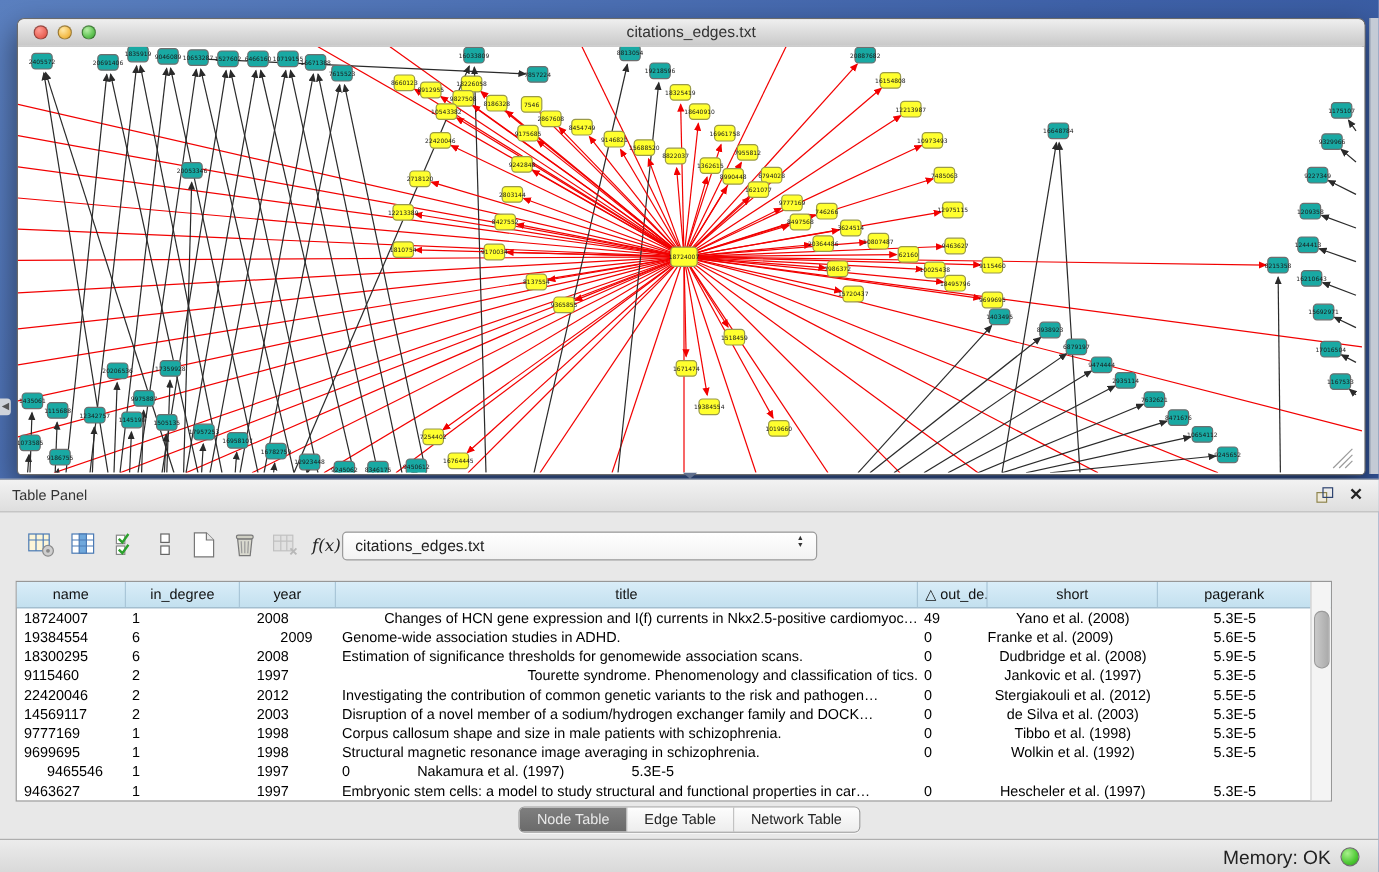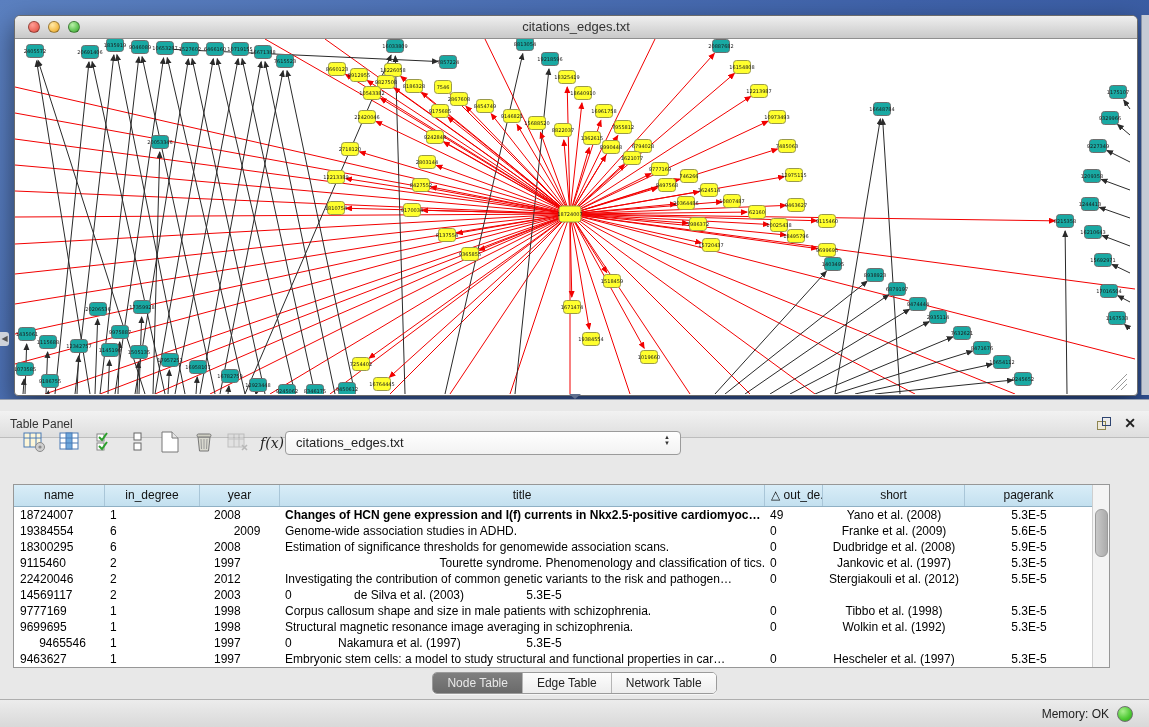--- a/index.html
+++ b/index.html
@@ -21,28 +21,28 @@
   .eb{stroke:#2a2a2a;stroke-width:1;}
   .ny{fill:#ffff2e;stroke:#9a9a4a;stroke-width:1;}
   .nt{fill:#19a9a3;stroke:#6e6e6e;stroke-width:1;}
   .nl{font-family:"DejaVu Sans",sans-serif;font-size:5px;fill:#1a1a1a;text-anchor:middle;}
   .grip{stroke:#9a9a9a;stroke-width:1;}
   .edge-strip{position:absolute;right:0;top:15px;width:7px;height:380px;background:#cdd2da;border-left:1px solid #8d97a8;opacity:.95;}
   .collapse-left{position:absolute;left:0;top:332px;width:9px;height:14px;background:#cfd3da;color:#555;font-size:8px;line-height:14px;text-align:center;border-radius:0 3px 3px 0;}
   .divider-handle{position:absolute;left:569px;top:394px;width:0;height:0;border-left:6px solid transparent;border-right:6px solid transparent;border-top:5px solid #5f6f8e;}
   
   .table-panel{position:absolute;left:0;top:399px;width:1149px;height:300px;background:#e8e8e8;border-top:1px solid #98a0b0;}
-  .panel-titlebar{position:absolute;left:0;top:11px;width:100%;height:26px;background:linear-gradient(#f2f2f2,#dedede);
+  .panel-titlebar{position:absolute;left:0;top:0;width:100%;height:26px;background:linear-gradient(#f2f2f2,#dedede);
       border-bottom:1px solid #bdbdbd;}
   .panel-title{position:absolute;left:10px;top:6px;font-size:12px;color:#333;}
   .float-ico{position:absolute;right:38px;top:6px;width:14px;height:13px;}
   .float-ico .sq1{position:absolute;left:0;top:4px;width:7px;height:7px;border:1px solid #8e8550;background:#efeadb;}
   .float-ico .sq2{position:absolute;left:5px;top:0;width:7px;height:7px;border:1px solid #2e4470;}
   .close-ico{position:absolute;right:13px;top:4px;font-size:14px;font-weight:bold;color:#222;line-height:16px;}
-  .toolbar{position:absolute;left:13px;top:22px;width:1123px;height:46px;}
+  .toolbar{position:absolute;left:13px;top:34px;width:1123px;height:46px;}
   .ticon{position:absolute;top:8px;width:26px;height:26px;text-align:center;}
   .combo{position:absolute;left:272px;top:9px;width:396px;height:24px;background:linear-gradient(#ffffff,#f2f2f2);
       border:1px solid #9b9b9b;border-radius:4px;box-sizing:border-box;font-size:13px;color:#222;line-height:22px;padding-left:10px;}
   .combo .carets{position:absolute;right:8px;top:2px;font-size:6px;line-height:6px;color:#333;text-align:center;width:10px;}
   
   .tablebox{position:absolute;left:13px;top:84px;width:1097px;height:184px;background:#fff;border:1px solid #979797;box-sizing:border-box;}
   .thead{display:flex;height:21px;background:linear-gradient(#d9edf8,#c3e0ef);border-bottom:1px solid #8fb0c4;}
   .hcell{box-sizing:border-box;border-right:1px solid #a9c6d8;font-size:12px;color:#111;text-align:center;line-height:20px;overflow:hidden;white-space:nowrap;}
   .trow{display:flex;height:16px;}
   .tcell{box-sizing:border-box;font-size:12px;color:#000;line-height:16px;overflow:hidden;white-space:nowrap;}
@@ -50,21 +50,21 @@
   .vthumb{position:absolute;left:2px;top:24px;width:11px;height:46px;background:linear-gradient(90deg,#c9c9c9,#ababab);border-radius:6px;border:1px solid #9a9a9a;}
   .vup{position:absolute;left:3px;top:4px;font-size:8px;color:#666;}
   
   .tabsbar{position:absolute;left:0;top:272px;width:100%;height:24px;text-align:center;}
   .seg{display:inline-flex;border:1px solid #9b9b9b;border-radius:5px;overflow:hidden;background:#fbfbfb;box-shadow:0 1px 0 rgba(255,255,255,.6);}
   .seg .tab{font-size:12px;padding:3px 14px;color:#222;border-right:1px solid #b5b5b5;background:linear-gradient(#fdfdfd,#ededed);}
   .seg .tab:last-child{border-right:none;}
   .seg .tab.active{background:linear-gradient(#7f7f7f,#6a6a6a);color:#e9e9e9;}
   
   .statusbar{position:absolute;left:0;top:699px;width:1149px;height:28px;background:linear-gradient(#ececec,#d8d8d8);border-top:1px solid #aeaeae;}
-  .mem{position:absolute;right:40px;top:7px;font-size:12px;color:#222;}
+  .mem{position:absolute;right:40px;top:7px;font-size:16px;color:#222;}
   .led{position:absolute;right:16px;top:6px;width:14px;height:14px;border-radius:50%;
        background:radial-gradient(circle at 35% 30%,#a8f08c,#4cc832 60%,#2f9c1d);border:1px solid #6f6f6f;}
 </style>
 </head>
 <body>
 
 <div class="net-window">
   <div class="titlebar">
     <span class="tl r"></span>
     <span class="tl y"></span>
@@ -548,32 +548,32 @@
         <div class="hcell" style="width: 485px;">title</div>
         <div class="hcell" style="width: 58px; text-align: left; padding-left: 6px;">△ out_de...</div>
         <div class="hcell" style="width: 142px;">short</div>
         <div class="hcell" style="width: 128px;">pagerank</div>
       </div>
     <div id="tbody">
         <div class="trow">
           <div class="tcell" style="width: 91px; text-align: left; padding-left: 6px;">18724007</div>
           <div class="tcell" style="width: 95px; text-align: left; padding-left: 5px;">1</div>
           <div class="tcell" style="width: 80px; text-align: left; padding-left: 14px;">2008</div>
-          <div class="tcell" style="width: 485px; text-align: left; padding-left: 5px; font-weight: bold;">Changes of HCN gene expression and I(f) currents in Nkx2.5-positive cardiomyoc…</div>
+          <div class="tcell" style="width: 485px; text-align: right; padding-left: 5px;">Changes of HCN gene expression and I(f) currents in Nkx2.5-positive cardiomyoc…</div>
           <div class="tcell" style="width: 58px; text-align: left; padding-left: 5px;">49</div>
           <div class="tcell" style="width: 142px; text-align: center; padding-left: 0px;">Yano et al. (2008)</div>
           <div class="tcell" style="width: 128px; text-align: center; padding-left: 0px;">5.3E-5</div>
         </div>
         <div class="trow">
           <div class="tcell" style="width: 91px; text-align: left; padding-left: 6px;">19384554</div>
           <div class="tcell" style="width: 95px; text-align: left; padding-left: 5px;">6</div>
           <div class="tcell" style="width: 80px; text-align: center; padding-left: 14px;">2009</div>
           <div class="tcell" style="width: 485px; text-align: left; padding-left: 5px;">Genome-wide association studies in ADHD.</div>
           <div class="tcell" style="width: 58px; text-align: left; padding-left: 5px;">0</div>
-          <div class="tcell" style="width: 142px; text-align: center; padding-left: 0px;">Franke et al. (2009)</div>
+          <div class="tcell" style="width: 142px; text-align: left; padding-left: 0px;">Franke et al. (2009)</div>
           <div class="tcell" style="width: 128px; text-align: center; padding-left: 0px;">5.6E-5</div>
         </div>
         <div class="trow">
           <div class="tcell" style="width: 91px; text-align: left; padding-left: 6px;">18300295</div>
           <div class="tcell" style="width: 95px; text-align: left; padding-left: 5px;">6</div>
           <div class="tcell" style="width: 80px; text-align: left; padding-left: 14px;">2008</div>
           <div class="tcell" style="width: 485px; text-align: left; padding-left: 5px;">Estimation of significance thresholds for genomewide association scans.</div>
           <div class="tcell" style="width: 58px; text-align: left; padding-left: 5px;">0</div>
           <div class="tcell" style="width: 142px; text-align: center; padding-left: 0px;">Dudbridge et al. (2008)</div>
           <div class="tcell" style="width: 128px; text-align: center; padding-left: 0px;">5.9E-5</div>
@@ -593,20 +593,21 @@
           <div class="tcell" style="width: 80px; text-align: left; padding-left: 14px;">2012</div>
           <div class="tcell" style="width: 485px; text-align: left; padding-left: 5px;">Investigating the contribution of common genetic variants to the risk and pathogen…</div>
           <div class="tcell" style="width: 58px; text-align: left; padding-left: 5px;">0</div>
           <div class="tcell" style="width: 142px; text-align: center; padding-left: 0px;">Stergiakouli et al. (2012)</div>
           <div class="tcell" style="width: 128px; text-align: center; padding-left: 0px;">5.5E-5</div>
         </div>
         <div class="trow">
           <div class="tcell" style="width: 91px; text-align: left; padding-left: 6px;">14569117</div>
           <div class="tcell" style="width: 95px; text-align: left; padding-left: 5px;">2</div>
           <div class="tcell" style="width: 80px; text-align: left; padding-left: 14px;">2003</div>
+          <div class="tcell" style="width: 485px; text-align: left; padding-left: 5px;">Disruption of a novel member of a sodium/hydrogen exchanger family and DOCK…</div>
           <div class="tcell" style="width: 58px; text-align: left; padding-left: 5px;">0</div>
           <div class="tcell" style="width: 142px; text-align: center; padding-left: 0px;">de Silva et al. (2003)</div>
           <div class="tcell" style="width: 128px; text-align: center; padding-left: 0px;">5.3E-5</div>
         </div>
         <div class="trow">
           <div class="tcell" style="width: 91px; text-align: left; padding-left: 6px;">9777169</div>
           <div class="tcell" style="width: 95px; text-align: left; padding-left: 5px;">1</div>
           <div class="tcell" style="width: 80px; text-align: left; padding-left: 14px;">1998</div>
           <div class="tcell" style="width: 485px; text-align: left; padding-left: 5px;">Corpus callosum shape and size in male patients with schizophrenia.</div>
           <div class="tcell" style="width: 58px; text-align: left; padding-left: 5px;">0</div>
@@ -620,21 +621,21 @@
           <div class="tcell" style="width: 485px; text-align: left; padding-left: 5px;">Structural magnetic resonance image averaging in schizophrenia.</div>
           <div class="tcell" style="width: 58px; text-align: left; padding-left: 5px;">0</div>
           <div class="tcell" style="width: 142px; text-align: center; padding-left: 0px;">Wolkin et al. (1992)</div>
           <div class="tcell" style="width: 128px; text-align: center; padding-left: 0px;">5.3E-5</div>
         </div>
         <div class="trow">
           <div class="tcell" style="width: 91px; text-align: center; padding-left: 6px;">9465546</div>
           <div class="tcell" style="width: 95px; text-align: left; padding-left: 5px;">1</div>
           <div class="tcell" style="width: 80px; text-align: left; padding-left: 14px;">1997</div>
           <div class="tcell" style="width: 58px; text-align: left; padding-left: 5px;">0</div>
-          <div class="tcell" style="width: 142px; padding-left: 0px;">Nakamura et al. (1997)</div>
+          <div class="tcell" style="width: 142px; text-align: center; padding-left: 0px;">Nakamura et al. (1997)</div>
           <div class="tcell" style="width: 128px; text-align: center; padding-left: 0px;">5.3E-5</div>
         </div>
         <div class="trow">
           <div class="tcell" style="width: 91px; text-align: left; padding-left: 6px;">9463627</div>
           <div class="tcell" style="width: 95px; text-align: left; padding-left: 5px;">1</div>
           <div class="tcell" style="width: 80px; text-align: left; padding-left: 14px;">1997</div>
           <div class="tcell" style="width: 485px; text-align: left; padding-left: 5px;">Embryonic stem cells: a model to study structural and functional properties in car…</div>
           <div class="tcell" style="width: 58px; text-align: left; padding-left: 5px;">0</div>
           <div class="tcell" style="width: 142px; text-align: center; padding-left: 0px;">Hescheler et al. (1997)</div>
           <div class="tcell" style="width: 128px; text-align: center; padding-left: 0px;">5.3E-5</div>

